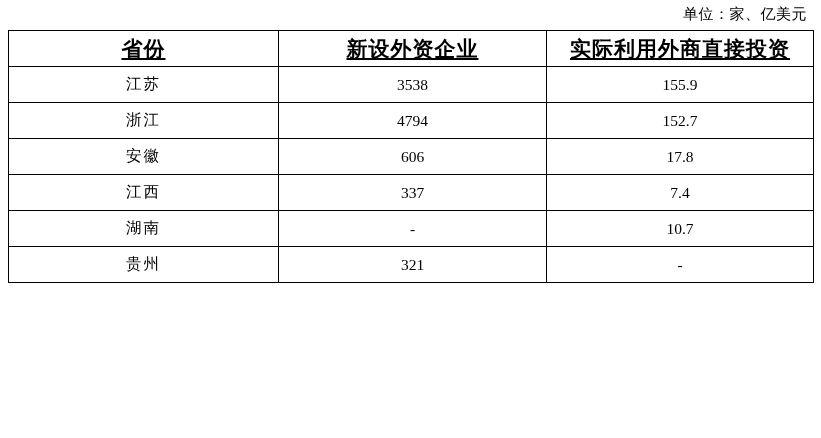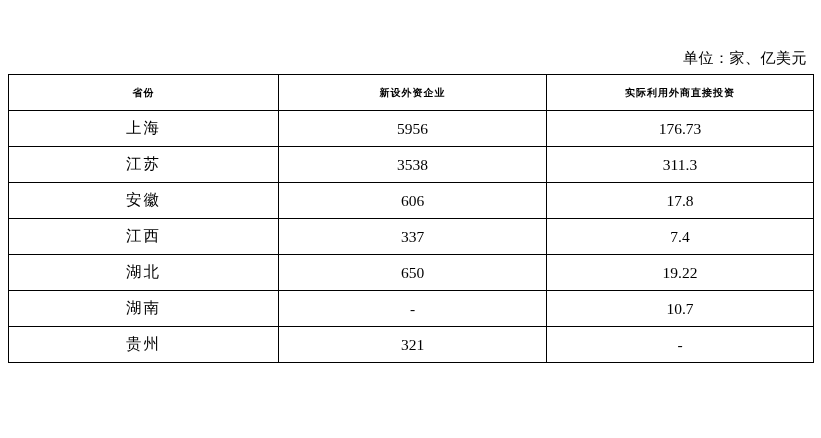--- a/index.html
+++ b/index.html
@@ -11,21 +11,20 @@
     height: 438px;
     background: #ffffff;
     font-family: "Liberation Serif", "DejaVu Serif", serif;
     color: #000000;
   }
   .page {
     position: relative;
     width: 821px;
     height: 388px;
     box-sizing: border-box;
-    margin-top: 44px;
   }
   .unit-line {
     text-align: right;
     font-size: 15px;
     padding: 5px 14px 6px 0;
     letter-spacing: 0.5px;
     white-space: nowrap;
   }
   table.data-table {
     border-collapse: collapse;
@@ -37,22 +36,23 @@
     border: 1px solid #000000;
     height: 35px;
     text-align: center;
     vertical-align: middle;
     font-size: 15.5px;
     font-weight: normal;
     padding: 0;
   }
   table.data-table thead td {
     font-weight: bold;
-    font-size: 10px;
+    font-size: 21px;
     letter-spacing: 1px;
+    text-decoration: underline;
   }
   .col-prov { width: 270px; }
   .col-ent  { width: 268px; }
   .col-inv  { width: 267px; }
   td.province {
     letter-spacing: 2px;
   }
 </style>
 </head>
 <body>
@@ -69,43 +69,38 @@
     </colgroup>
     <thead>
       <tr>
         <td>省份</td>
         <td>新设外资企业</td>
         <td>实际利用外商直接投资</td>
       </tr>
     </thead>
     <tbody>
       <tr>
-        <td class="province">上海</td>
-        <td>5956</td>
-        <td>176.73</td>
+        <td class="province">江苏</td>
+        <td>3538</td>
+        <td>155.9</td>
       </tr>
       <tr>
-        <td class="province">江苏</td>
-        <td>3538</td>
-        <td>311.3</td>
+        <td class="province">浙江</td>
+        <td>4794</td>
+        <td>152.7</td>
       </tr>
       <tr>
         <td class="province">安徽</td>
         <td>606</td>
         <td>17.8</td>
       </tr>
       <tr>
         <td class="province">江西</td>
         <td>337</td>
         <td>7.4</td>
-      </tr>
-      <tr>
-        <td class="province">湖北</td>
-        <td>650</td>
-        <td>19.22</td>
       </tr>
       <tr>
         <td class="province">湖南</td>
         <td>-</td>
         <td>10.7</td>
       </tr>
       <tr>
         <td class="province">贵州</td>
         <td>321</td>
         <td>-</td>

